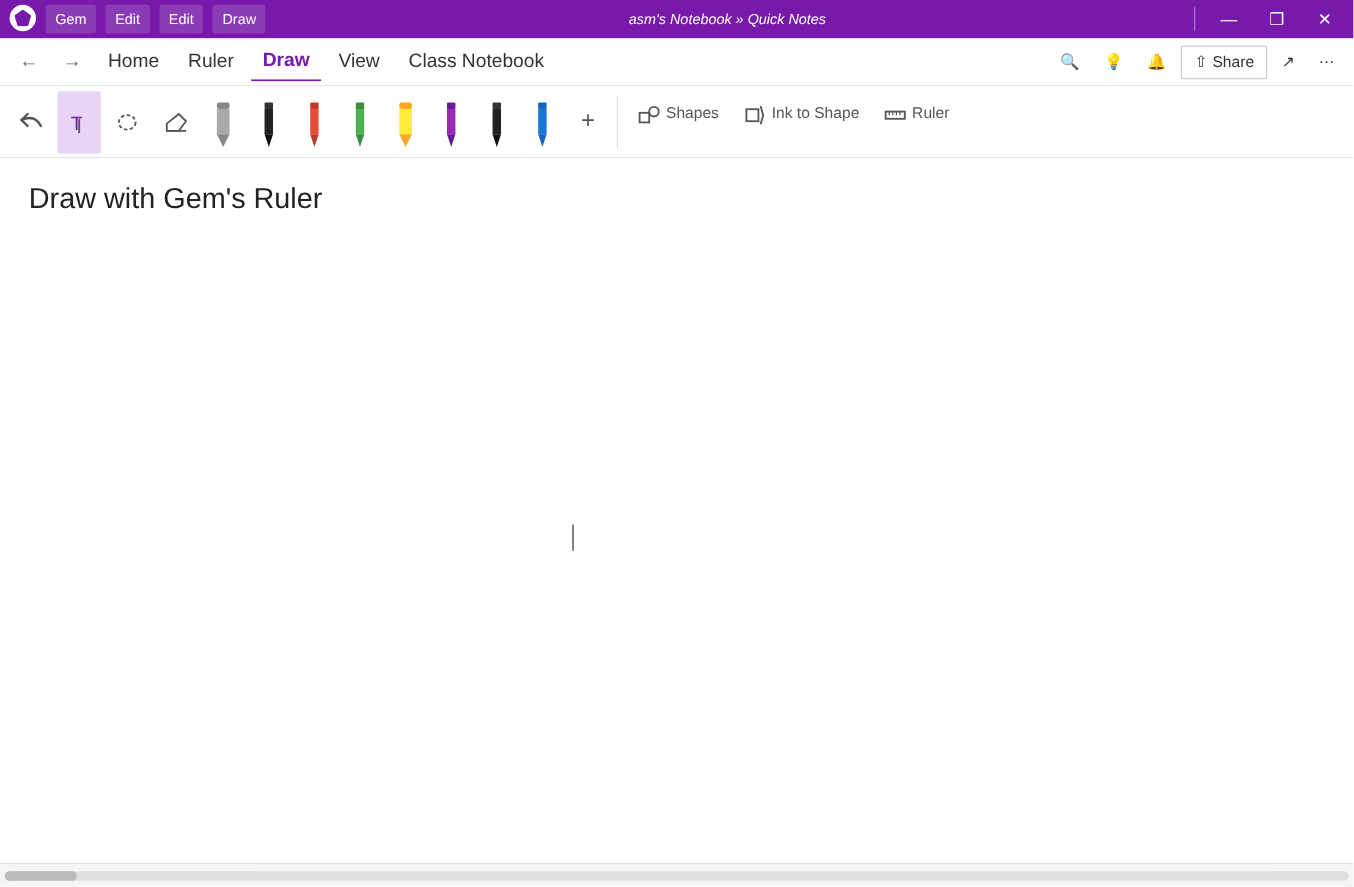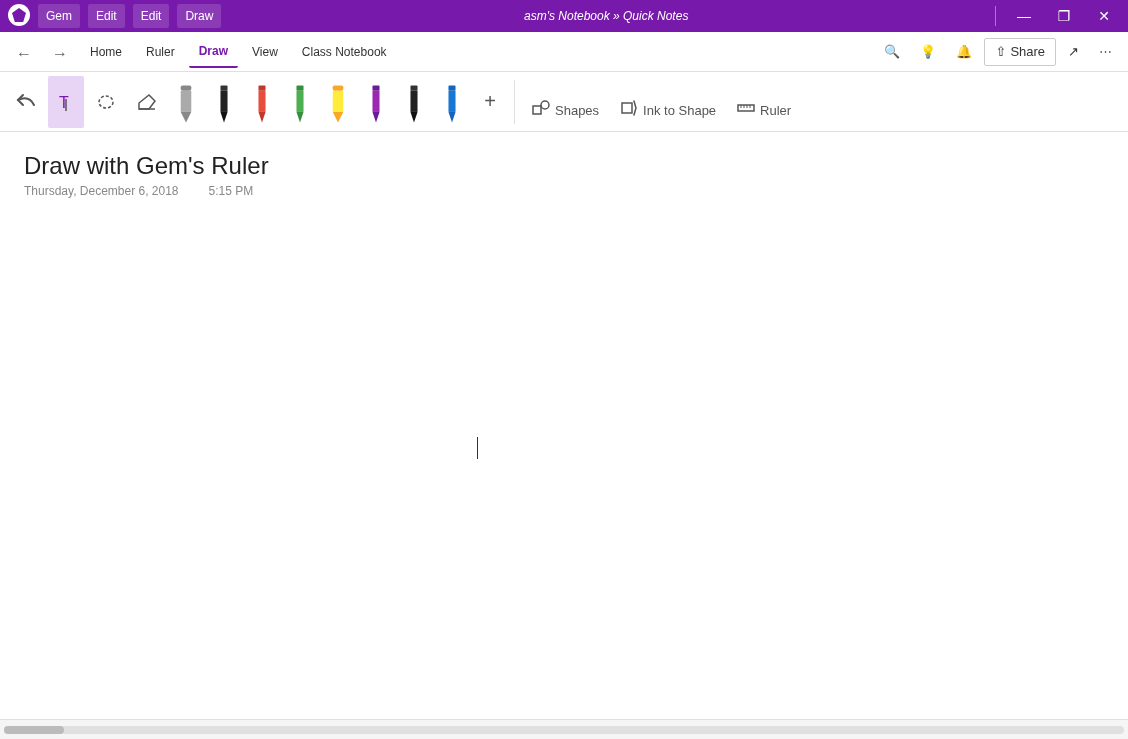--- a/index.html
+++ b/index.html
@@ -37,21 +37,21 @@
       height: 40px;
       background: #fff;
       display: flex;
       align-items: center;
       padding: 0 8px;
       border-bottom: 1px solid #e0e0e0;
       gap: 4px;
     }
     .nav-btn { background: none; border: none; cursor: pointer; font-size: 16px; color: #666; width: 32px; height: 32px; display: flex; align-items: center; justify-content: center; border-radius: 2px; }
     .menu-tab {
-      background: none; border: none; cursor: pointer; font-size: 12px; color: #333;
+      background: none; border: none; cursor: pointer; font-size: 16px; color: #333;
       padding: 4px 10px; height: 32px; border-radius: 2px; display: flex; align-items: center;
     }
     .menu-tab.active {
       color: #7719aa; border-bottom: 2px solid #7719aa; font-weight: 600;
     }
     .menu-spacer { flex: 1; }
     .menu-right-btn {
       background: none; border: none; cursor: pointer; font-size: 13px; color: #333;
       padding: 2px 8px; height: 30px; display: flex; align-items: center; gap: 4px; border-radius: 2px;
     }
@@ -83,21 +83,21 @@
 
     
     .pen-group { display: flex; align-items: center; gap: 2px; }
     .pen-btn {
       background: none; border: none; cursor: pointer;
       display: flex; flex-direction: column; align-items: center; justify-content: flex-end;
       width: 36px; height: 52px; padding: 2px; border-radius: 2px; position: relative;
     }
     .ribbon-tool-btn {
       background: none; border: none; cursor: pointer; color: #555;
-      display: flex; flex-direction: row; align-items: flex-end; justify-content: center; gap: 4px;
+      display: flex; flex-direction: row; align-items: flex-start; justify-content: center; gap: 4px;
       padding: 4px 8px; border-radius: 2px; height: 40px; font-size: 13px;
     }
     .ribbon-tool-btn.disabled { color: #bbb; cursor: default; }
 
     
     #content-area {
       background: #fff;
       height: calc(739px - 32px - 40px - 60px - 20px);
       padding: 20px 24px;
       overflow-y: auto;
@@ -308,24 +308,20 @@
       <line x1="8" y1="7" x2="8" y2="10" stroke="#555" stroke-width="1"></line>
       <line x1="11" y1="7" x2="11" y2="10" stroke="#555" stroke-width="1"></line>
       <line x1="14" y1="7" x2="14" y2="10" stroke="#555" stroke-width="1"></line>
     </svg>
     <span>Ruler</span>
   </button>
 </div>
 
 <div id="content-area">
   <h1 id="page-title">Draw with Gem's Ruler</h1>
-  <div id="page-meta">
-    <span>Thursday, December 6, 2018</span>
-    <span>5:15 PM</span>
-  </div>
   <div class="cursor-line"></div>
 </div>
 
 <div id="scrollbar-area">
   <div class="scrollbar-track">
     <div class="scrollbar-thumb"></div>
   </div>
 </div>
 
 </body></html>

